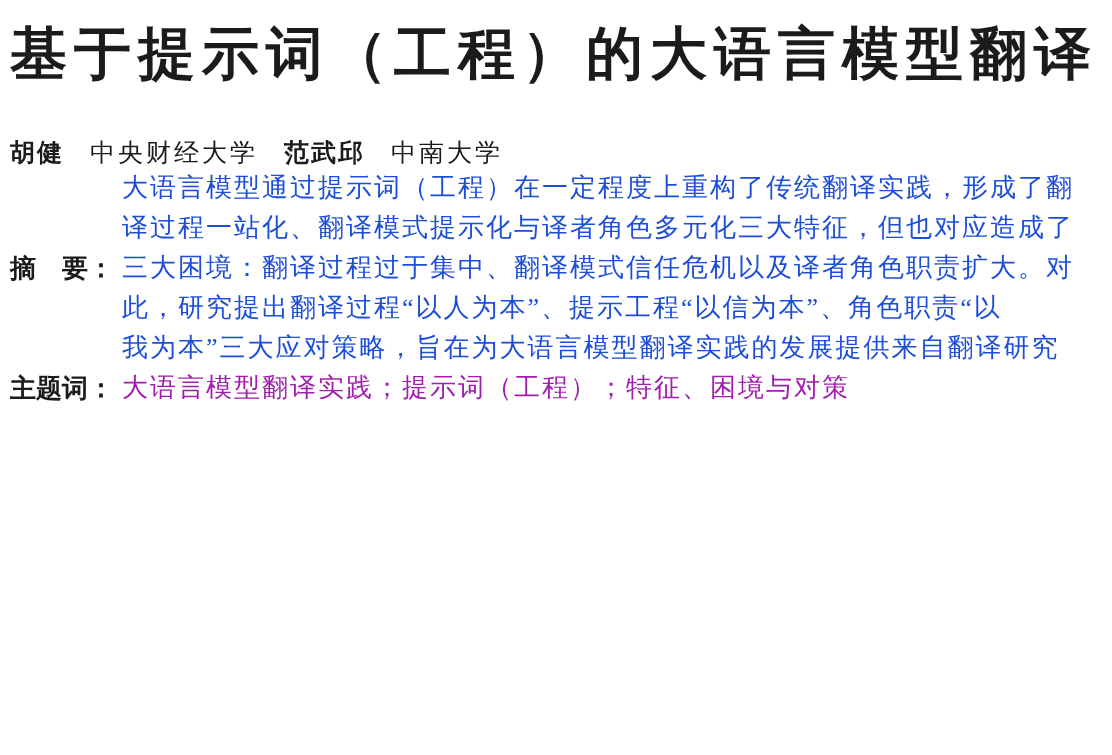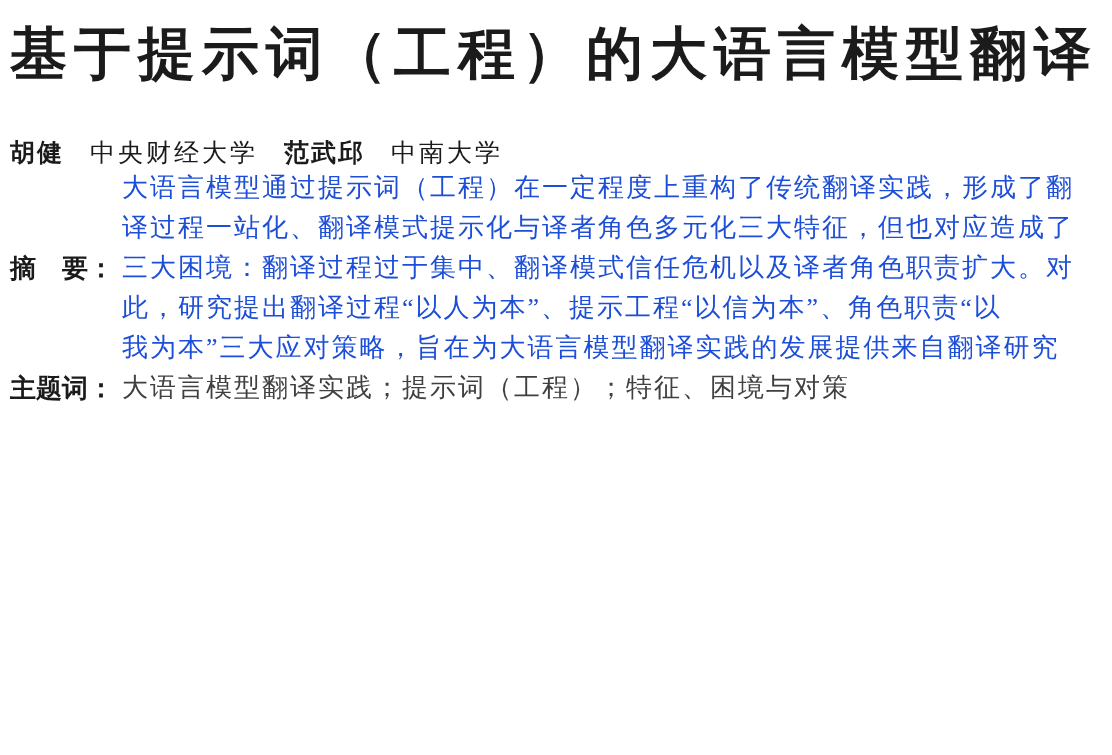--- a/index.html
+++ b/index.html
@@ -88,21 +88,21 @@
   }
   .keywords-row {
     padding-left: 10px;
     display: flex;
     align-items: flex-start;
   }
   .keywords-text {
     font-size: 26px;
     line-height: 40px;
     letter-spacing: 2px;
-    color: #404040;
+    color: #a21caf;
     white-space: nowrap;
   }
 </style>
 </head>
 <body>
 
 <div class="page">
 
   <h1 class="doc-title hei">
     <span class="title-line">基于提示词（工程）的大语言模型翻译</span>

